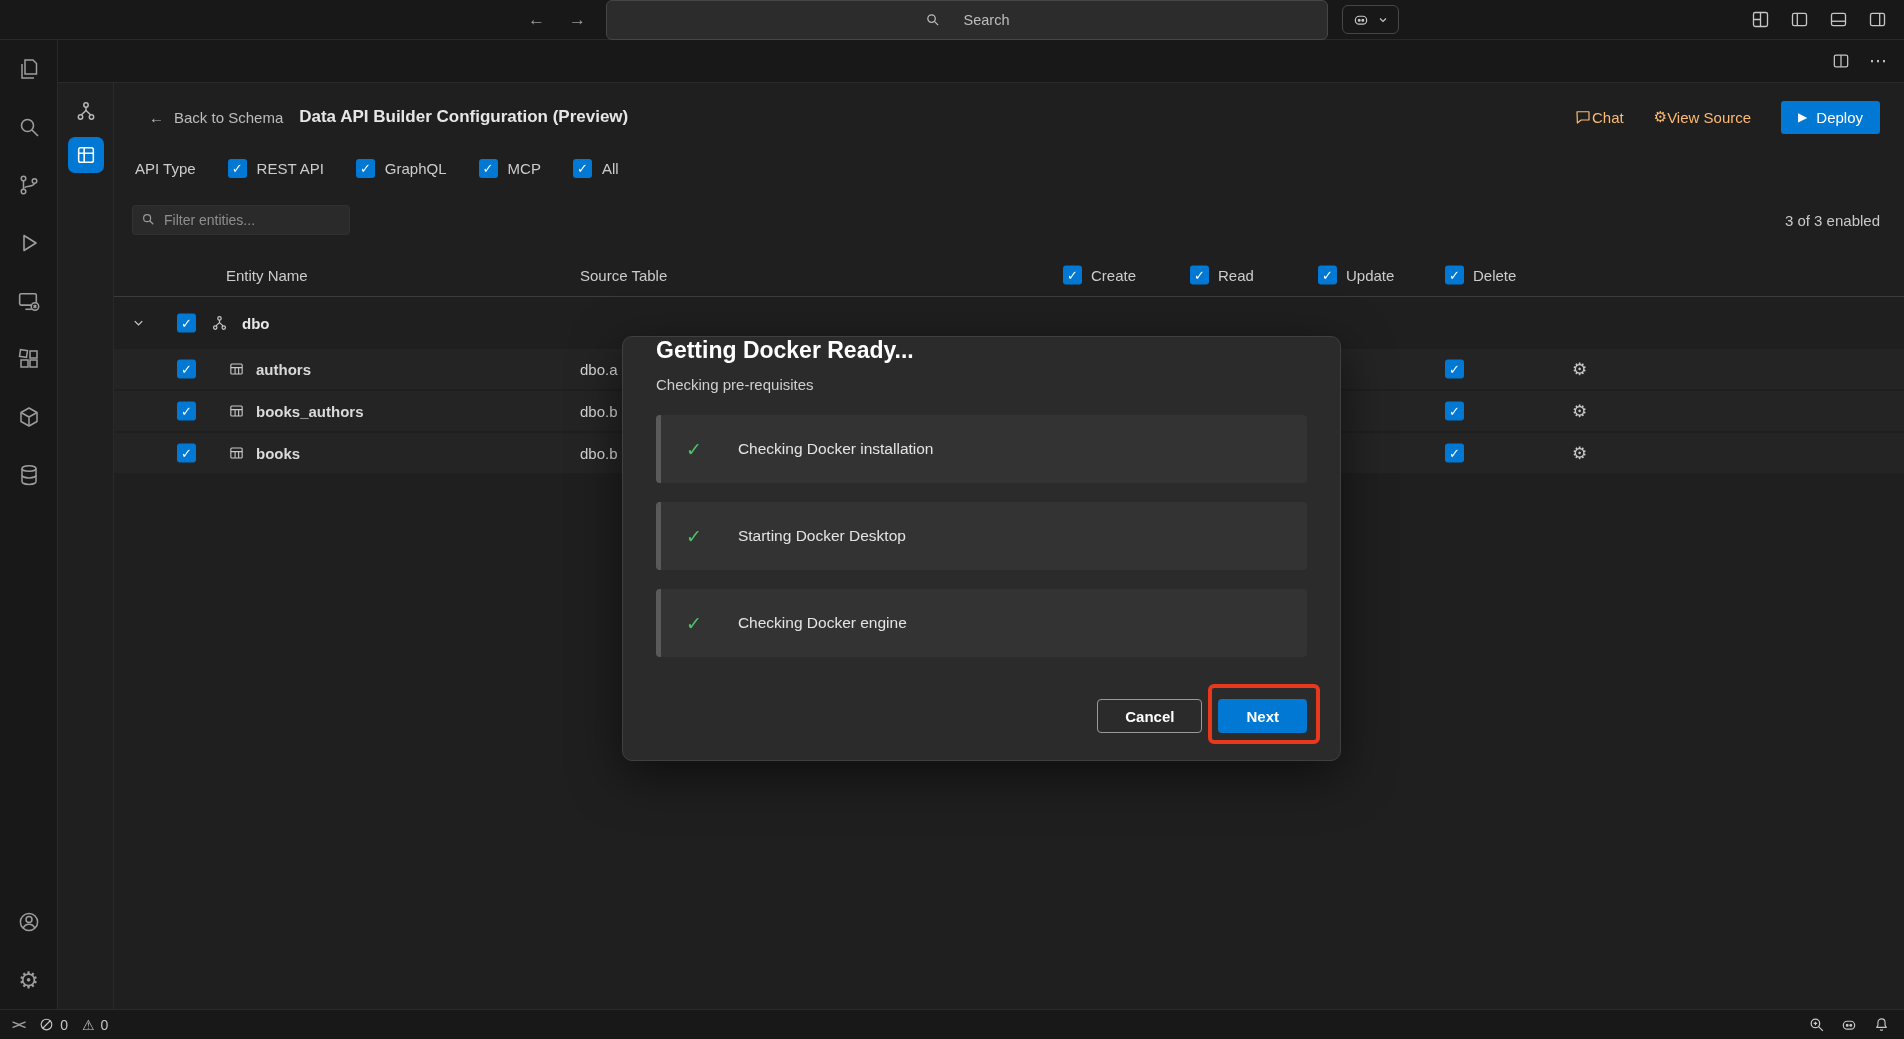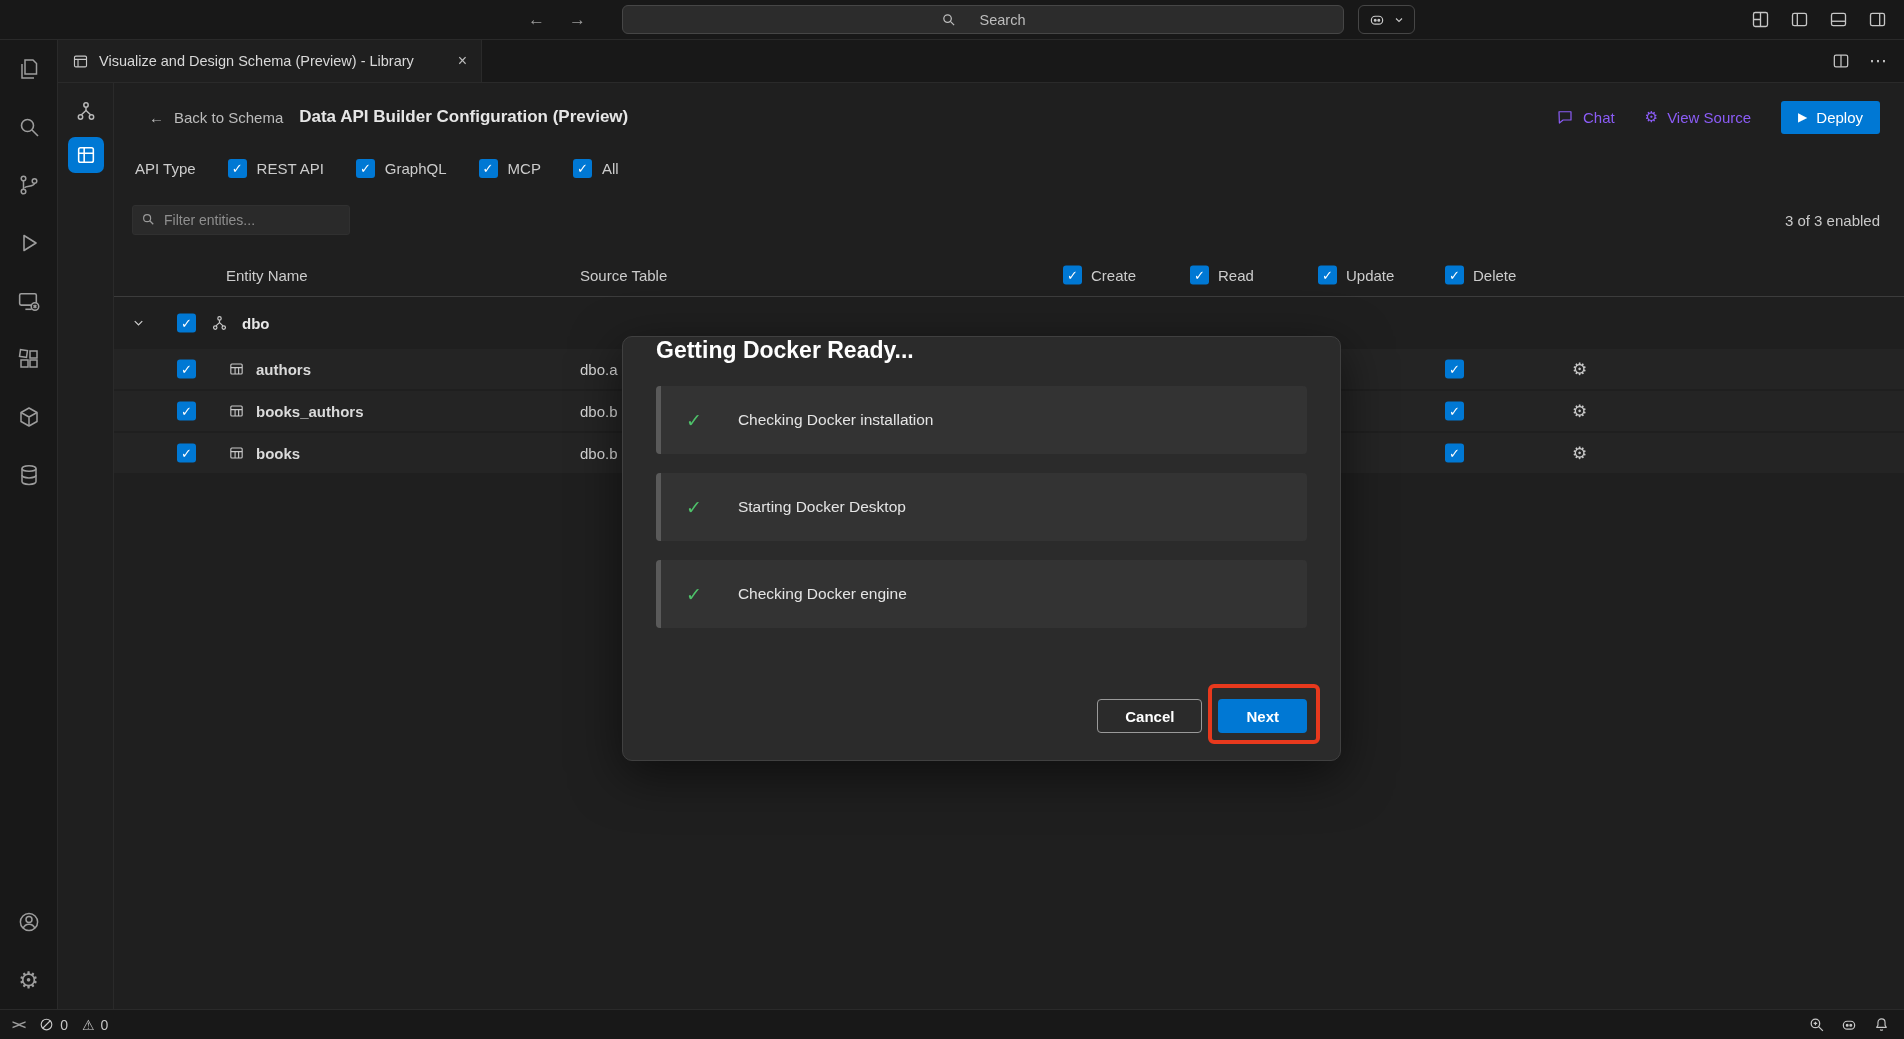--- a/index.html
+++ b/index.html
@@ -10,21 +10,21 @@
     color:#cccccc;
     user-select:none;
   }
   .app { position:relative; width:1904px; height:1039px; display:flex; flex-direction:column; }
 
   
   .titlebar { height:40px; flex:0 0 auto; background:#181818; border-bottom:1px solid #2a2a2a;
               display:flex; align-items:center; }
   .nav-arrows { display:flex; gap:24px; margin-left:528px; color:#9b9b9b; font-size:17px; }
   .nav-arrows span { cursor:default; }
-  .search-box { margin-left:36px; width:722px; height:29px; background:#2c2c2c;
+  .search-box { margin-left:20px; width:722px; height:40px; background:#2c2c2c;
                 border:1px solid #464646; border-radius:6px; display:flex; align-items:center;
                 justify-content:center; gap:24px; color:#bdbdbd; font-size:14.5px; }
   .copilot-btn { margin-left:14px; height:29px; padding:0 9px; border:1px solid #464646;
                  border-radius:6px; display:flex; align-items:center; gap:7px; color:#c8c8c8; }
   .tb-right { margin-left:auto; margin-right:16px; display:flex; gap:18px; align-items:center; color:#c6c6c6; }
   svg.ic { display:block; }
 
   
   .body-row { flex:1; display:flex; min-height:0; }
   .activitybar { width:58px; background:#181818; border-right:1px solid #2a2a2a;
@@ -47,21 +47,21 @@
   .strip-btn { width:36px; height:36px; display:flex; align-items:center; justify-content:center;
                border-radius:7px; color:#b9b9b9; }
   .strip-btn.active { background:#0078d4; color:#ffffff; }
 
   .content { flex:1; position:relative; min-width:0; }
 
   .page-header { display:flex; align-items:center; margin-top:14px; padding:0 24px 0 35px; height:40px; }
   .back-link { display:flex; align-items:center; gap:10px; color:#bcbcbc; font-size:15px; }
   .page-title { margin-left:16px; font-weight:700; font-size:17px; color:#e6e6e6; }
   .header-actions { margin-left:auto; display:flex; align-items:center; gap:30px; }
-  .hdr-action { display:flex; align-items:center; gap:9px; color:#8b5cf6; font-size:15px; }
+  .hdr-action { display:flex; align-items:center; color:#fdba74; font-size:15px; }
   .deploy-btn { display:flex; align-items:center; gap:9px; background:#0078d4; color:#fff;
                 font-size:15px; height:33px; padding:0 17px; border-radius:3px; }
   .deploy-play { font-size:12px; }
 
   .api-row { display:flex; align-items:center; gap:32px; padding-left:21px; margin-top:16px;
              height:30px; font-size:15px; color:#cccccc; }
   .cb-group { display:flex; align-items:center; gap:10px; }
   .checkbox { width:19px; height:19px; background:#0078d4; border-radius:3px; flex:0 0 auto;
               display:flex; align-items:center; justify-content:center; color:#fff;
               font-size:13px; font-weight:700; }
@@ -241,28 +241,20 @@
           </svg>
       </div>
       <div class="ab-slot">
         <span class="ab-gear">⚙</span>
       </div>
     </div>
 
     <div class="main-col">
 
       <div class="tabbar">
-        <div class="tab">
-          <svg class="ic" width="17" height="17" viewBox="0 0 24 24" fill="none" stroke="#c8c8c8" stroke-width="1.6">
-              <rect x="3.5" y="4.5" width="17" height="15" rx="2"></rect>
-              <path d="M3.5 9h17M8.5 9v10.5"></path>
-            </svg>
-          <span>Visualize and Design Schema (Preview) - Library</span>
-          <span class="tab-close">×</span>
-        </div>
         <div class="tab-actions">
           <svg class="ic" width="20" height="20" viewBox="0 0 24 24" fill="none" stroke="currentColor" stroke-width="1.5">
               <rect x="4" y="5" width="16" height="14" rx="2"></rect>
               <path d="M12 5v14"></path>
             </svg>
           <span class="ellipsis">⋯</span>
         </div>
       </div>
 
       <div class="editor">
@@ -548,20 +540,21 @@
         </svg>
       <svg class="ic" width="17" height="17" viewBox="0 0 24 24" fill="none" stroke="currentColor" stroke-width="1.6">
           <path d="M12 4a5 5 0 0 1 5 5v4l1.8 3H5.2L7 13V9a5 5 0 0 1 5-5z" stroke-linejoin="round"></path>
           <path d="M10.4 19a1.7 1.7 0 0 0 3.2 0"></path>
         </svg>
     </div>
   </div>
 
   <div class="dialog">
     <div class="dialog-title">Getting Docker Ready...</div>
+    <div class="dialog-sub">Checking pre-requisites</div>
     <div class="steps">
       <div class="step">
         <span class="step-check">✓</span>
         <span class="step-label">Checking Docker installation</span>
       </div>
       <div class="step">
         <span class="step-check">✓</span>
         <span class="step-label">Starting Docker Desktop</span>
       </div>
       <div class="step">

